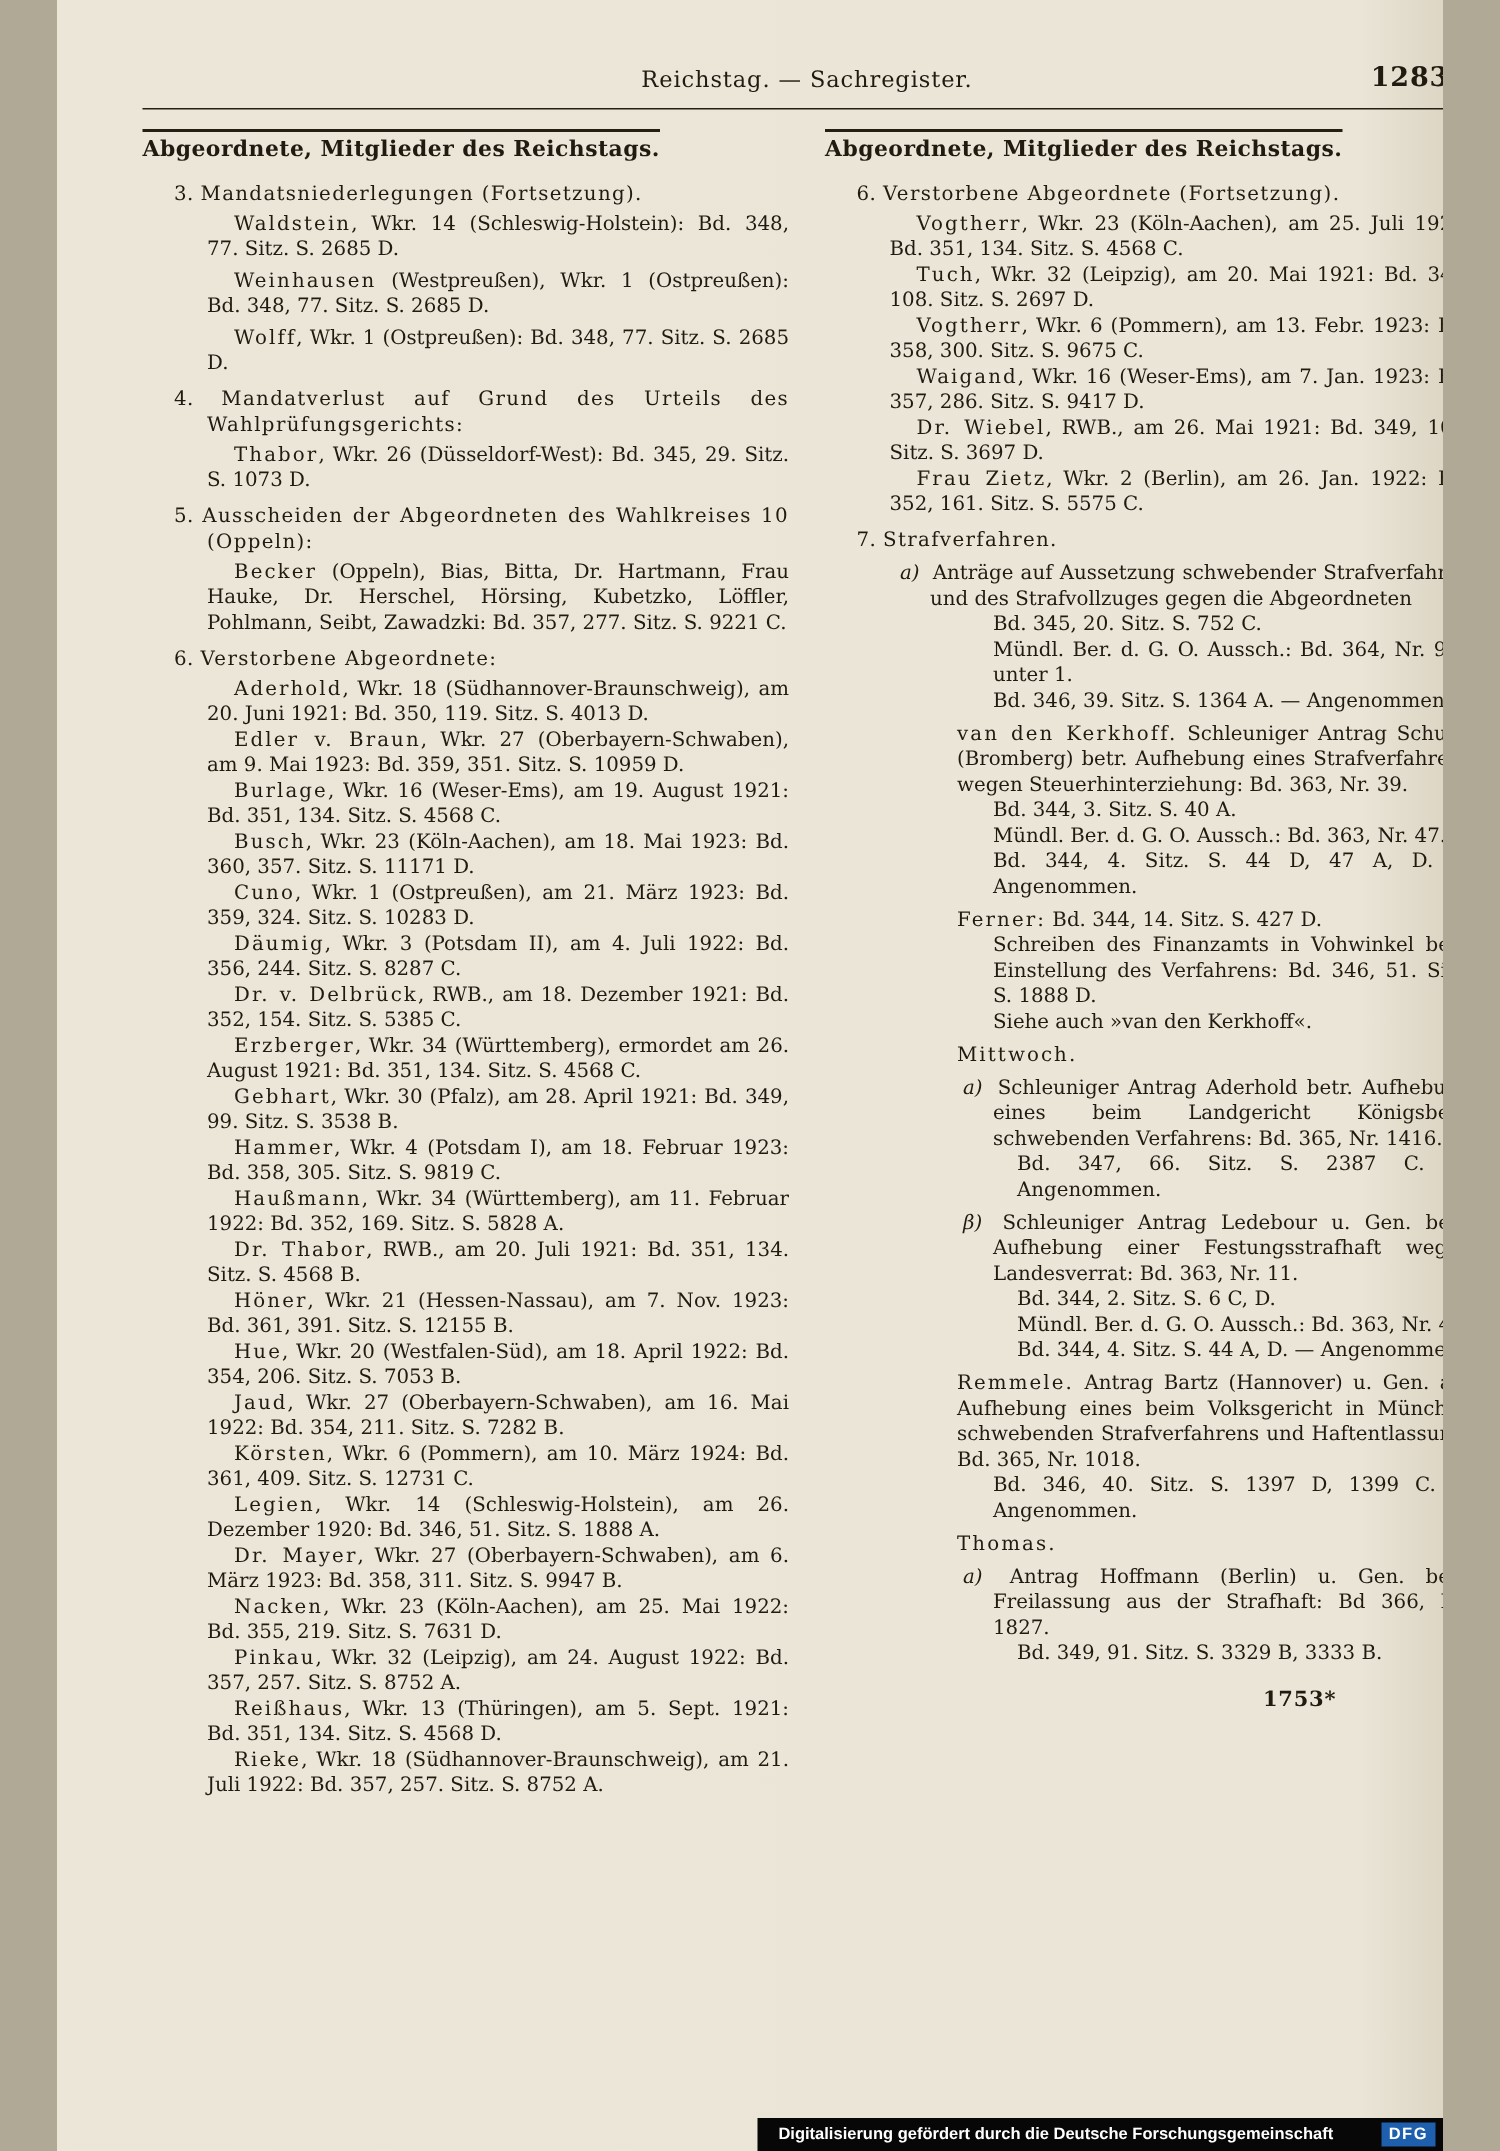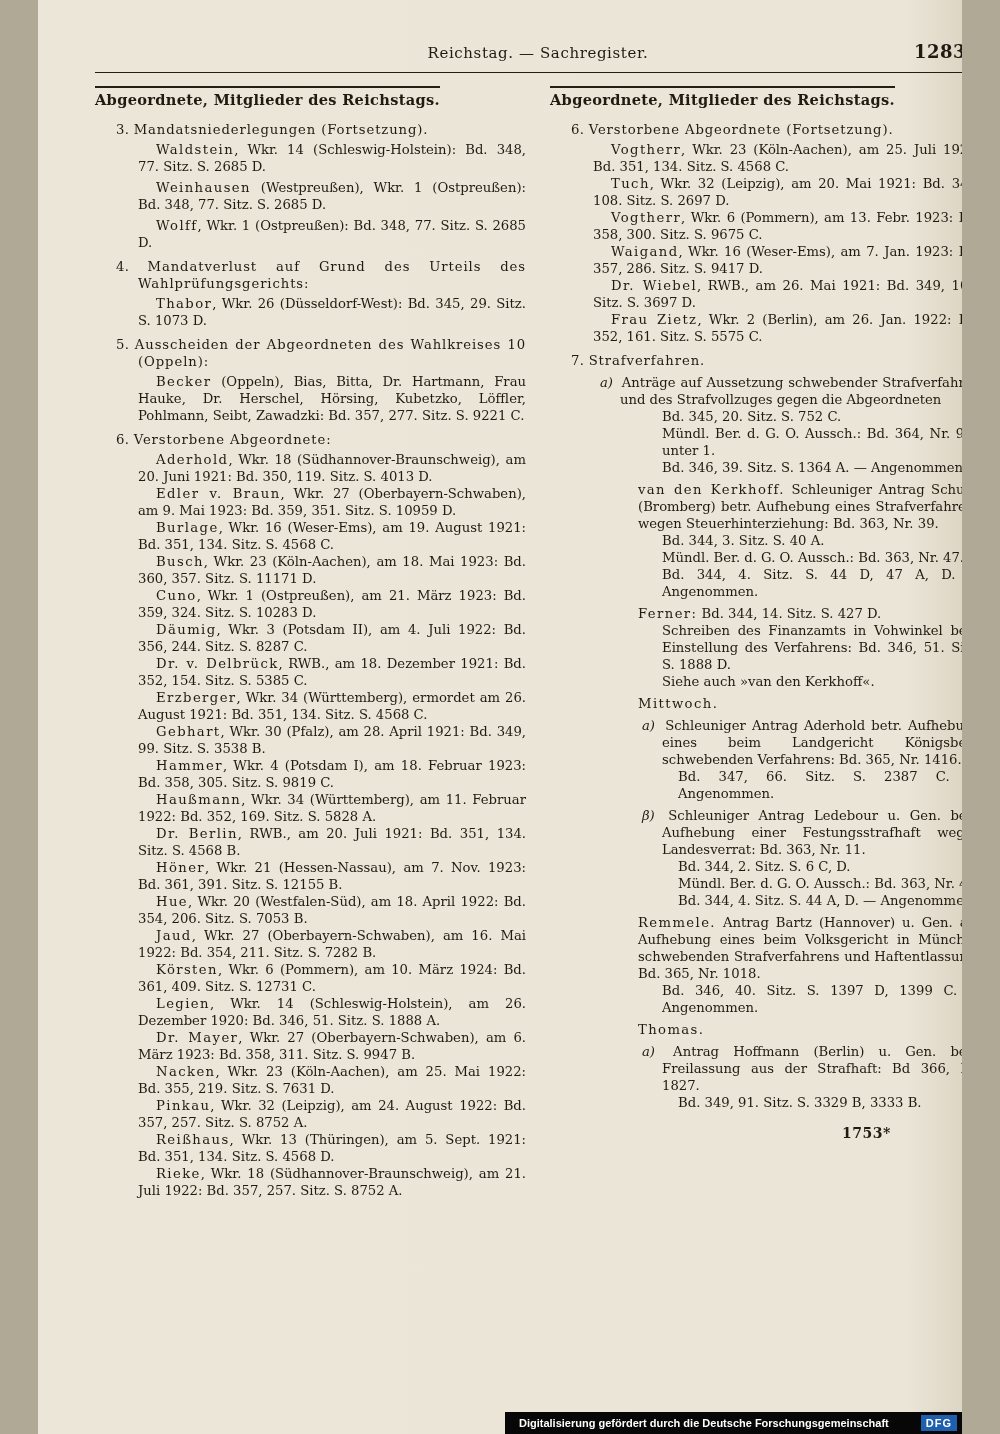--- a/index.html
+++ b/index.html
@@ -113,21 +113,21 @@
             <p class="entry e-std"><span class="name">Edler v. Braun</span>, Wkr. 27 (Oberbayern-Schwaben), am 9. Mai 1923: Bd. 359, 351. Sitz. S. 10959 D.</p>
             <p class="entry e-std"><span class="name">Burlage</span>, Wkr. 16 (Weser-Ems), am 19. August 1921: Bd. 351, 134. Sitz. S. 4568 C.</p>
             <p class="entry e-std"><span class="name">Busch</span>, Wkr. 23 (Köln-Aachen), am 18. Mai 1923: Bd. 360, 357. Sitz. S. 11171 D.</p>
             <p class="entry e-std"><span class="name">Cuno</span>, Wkr. 1 (Ostpreußen), am 21. März 1923: Bd. 359, 324. Sitz. S. 10283 D.</p>
             <p class="entry e-std"><span class="name">Däumig</span>, Wkr. 3 (Potsdam II), am 4. Juli 1922: Bd. 356, 244. Sitz. S. 8287 C.</p>
             <p class="entry e-std"><span class="name">Dr. v. Delbrück</span>, RWB., am 18. Dezember 1921: Bd. 352, 154. Sitz. S. 5385 C.</p>
             <p class="entry e-std"><span class="name">Erzberger</span>, Wkr. 34 (Württemberg), ermordet am 26. August 1921: Bd. 351, 134. Sitz. S. 4568 C.</p>
             <p class="entry e-std"><span class="name">Gebhart</span>, Wkr. 30 (Pfalz), am 28. April 1921: Bd. 349, 99. Sitz. S. 3538 B.</p>
             <p class="entry e-std"><span class="name">Hammer</span>, Wkr. 4 (Potsdam I), am 18. Februar 1923: Bd. 358, 305. Sitz. S. 9819 C.</p>
             <p class="entry e-std"><span class="name">Haußmann</span>, Wkr. 34 (Württemberg), am 11. Februar 1922: Bd. 352, 169. Sitz. S. 5828 A.</p>
-            <p class="entry e-std"><span class="name">Dr. Berlin</span>, RWB., am 20. Juli 1921: Bd. 351, 134. Sitz. S. 4568 B.</p>
+            <p class="entry e-std"><span class="name">Dr. Thabor</span>, RWB., am 20. Juli 1921: Bd. 351, 134. Sitz. S. 4568 B.</p>
             <p class="entry e-std"><span class="name">Höner</span>, Wkr. 21 (Hessen-Nassau), am 7. Nov. 1923: Bd. 361, 391. Sitz. S. 12155 B.</p>
             <p class="entry e-std"><span class="name">Hue</span>, Wkr. 20 (Westfalen-Süd), am 18. April 1922: Bd. 354, 206. Sitz. S. 7053 B.</p>
             <p class="entry e-std"><span class="name">Jaud</span>, Wkr. 27 (Oberbayern-Schwaben), am 16. Mai 1922: Bd. 354, 211. Sitz. S. 7282 B.</p>
             <p class="entry e-std"><span class="name">Körsten</span>, Wkr. 6 (Pommern), am 10. März 1924: Bd. 361, 409. Sitz. S. 12731 C.</p>
             <p class="entry e-std"><span class="name">Legien</span>, Wkr. 14 (Schleswig-Holstein), am 26. Dezember 1920: Bd. 346, 51. Sitz. S. 1888 A.</p>
             <p class="entry e-std"><span class="name">Dr. Mayer</span>, Wkr. 27 (Oberbayern-Schwaben), am 6. März 1923: Bd. 358, 311. Sitz. S. 9947 B.</p>
             <p class="entry e-std"><span class="name">Nacken</span>, Wkr. 23 (Köln-Aachen), am 25. Mai 1922: Bd. 355, 219. Sitz. S. 7631 D.</p>
             <p class="entry e-std"><span class="name">Pinkau</span>, Wkr. 32 (Leipzig), am 24. August 1922: Bd. 357, 257. Sitz. S. 8752 A.</p>
             <p class="entry e-std"><span class="name">Reißhaus</span>, Wkr. 13 (Thüringen), am 5. Sept. 1921: Bd. 351, 134. Sitz. S. 4568 D.</p>
             <p class="entry e-std"><span class="name">Rieke</span>, Wkr. 18 (Südhannover-Braunschweig), am 21. Juli 1922: Bd. 357, 257. Sitz. S. 8752 A.</p>

